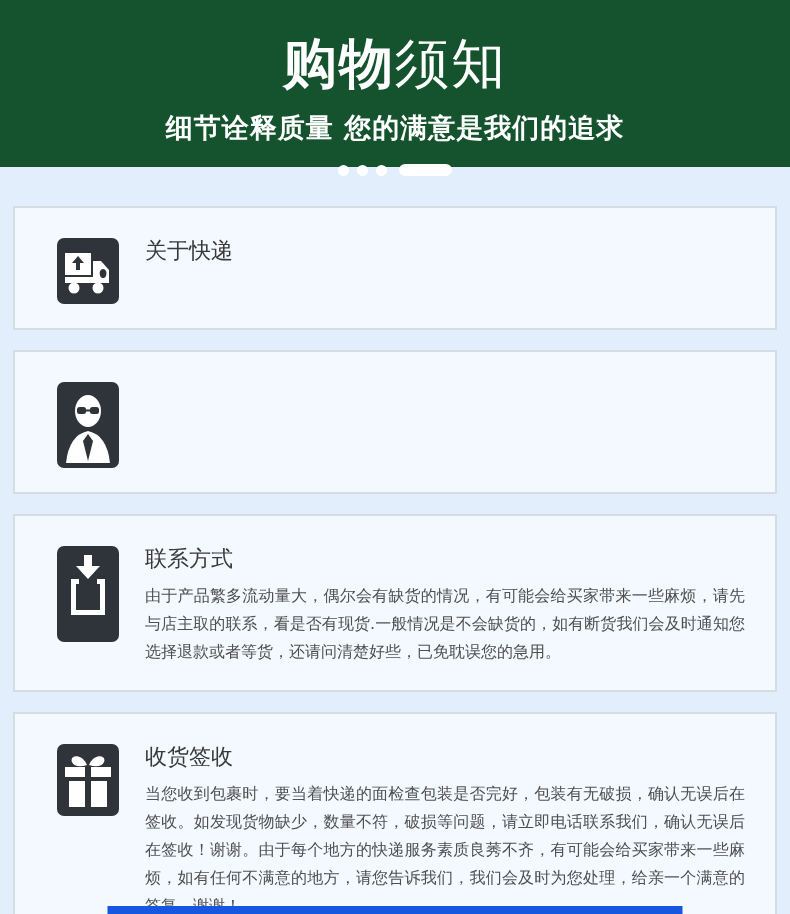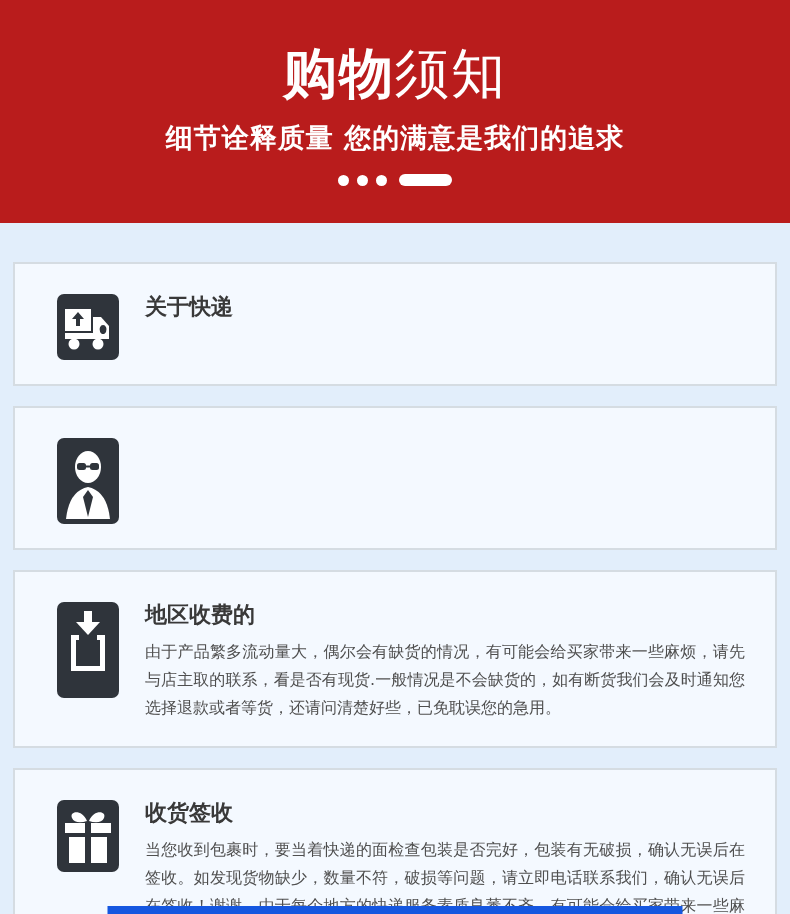--- a/index.html
+++ b/index.html
@@ -12,24 +12,24 @@
     width: 790px;
     height: 914px;
     margin: 0 auto;
     background: #e2eefb;
     overflow: hidden;
   }
 
   
   .header {
     width: 790px;
-    height: 223px;
-    background: #b91c1c;
+    height: 167px;
+    background: #14532d;
     text-align: center;
-    padding-top: 44px;
+    padding-top: 34px;
   }
   .main-title {
     color: #ffffff;
     font-size: 54px;
     line-height: 60px;
     letter-spacing: 2px;
     white-space: nowrap;
   }
   .main-title .t-bold  { font-weight: 900; }
   .main-title .t-light { font-weight: 300; }
@@ -83,21 +83,21 @@
   }
   .icon-box svg { display: block; }
   .card-text {
     margin-left: 26px;
     padding-right: 4px;
     flex: 1;
   }
   .card-title {
     font-size: 22px;
     color: #393939;
-    font-weight: 700;
+    font-weight: 400;
     line-height: 30px;
     margin-bottom: 8px;
   }
   .card-body {
     font-size: 16px;
     color: #4f4f4f;
     line-height: 28px;
     text-align: justify;
   }
 
@@ -164,21 +164,21 @@
 
     <div class="card">
       <div class="icon-box" style="height:96px;">
         <svg width="54" height="86" viewBox="0 0 54 86">
           <rect x="23" y="4" width="8" height="11" fill="#ffffff"></rect>
           <path d="M15 15 h24 l-12 13 z" fill="#ffffff"></path>
           <path d="M10 28 h8 v5 h-3 v26 h24 v-26 h-3 v-5 h8 v36 h-34 z" fill="#ffffff"></path>
         </svg>
       </div>
       <div class="card-text">
-        <div class="card-title">地区收费的</div>
+        <div class="card-title">联系方式</div>
         <div class="card-body">由于产品繁多流动量大，偶尔会有缺货的情况，有可能会给买家带来一些麻烦，请先与店主取的联系，看是否有现货.一般情况是不会缺货的，如有断货我们会及时通知您选择退款或者等货，还请问清楚好些，已免耽误您的急用。</div>
       </div>
     </div>
 
     <div class="card">
       <div class="icon-box" style="height:72px;">
         <svg width="54" height="62" viewBox="0 0 54 62">
           <path d="M26 16 c-5 -12 -18 -10 -15 -3 c2 5 9 5 15 3 z" fill="#ffffff"></path>
           <path d="M28 16 c5 -12 18 -10 15 -3 c-2 5 -9 5 -15 3 z" fill="#ffffff"></path>
           <rect x="4" y="18" width="46" height="10" fill="#ffffff"></rect>

